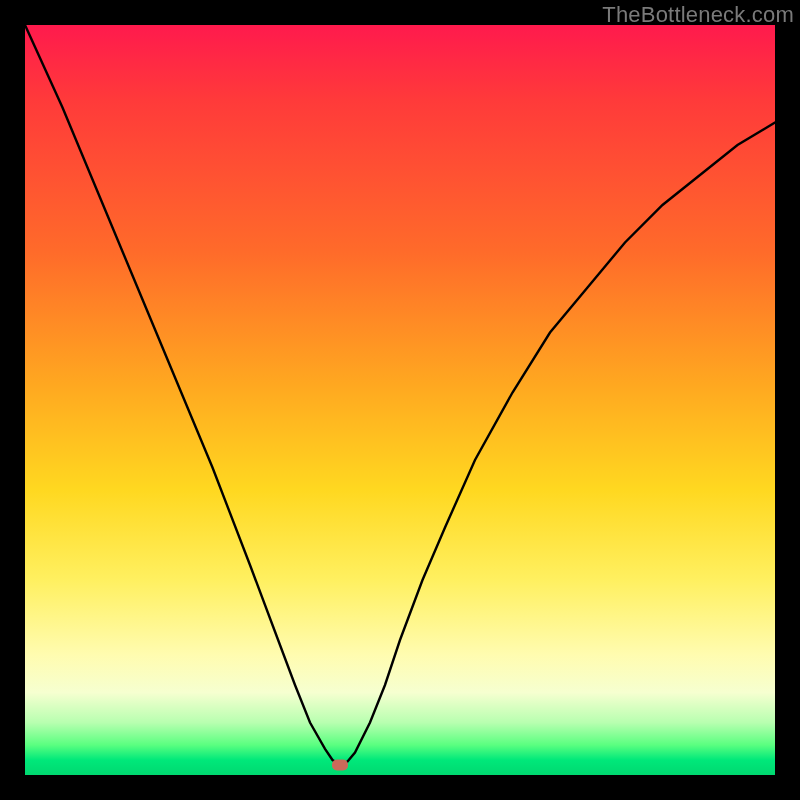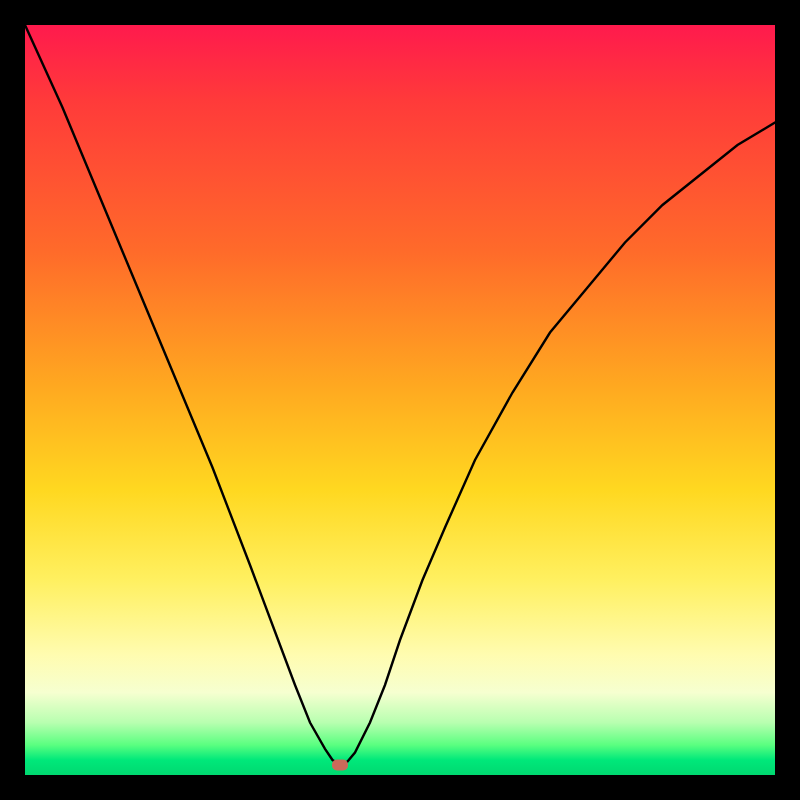--- a/index.html
+++ b/index.html
@@ -72,13 +72,14 @@
   <div class="plot-area">
 
     <svg class="curve" viewBox="0 0 750 750" preserveAspectRatio="none">
       <path fill="none" stroke="#000" stroke-width="2.4" stroke-linecap="round" d="M0.0 0.0 L37.5 82.5 L75.0 172.5 L112.5 262.5 L150.0 352.5 L187.5 442.5 L225.0 540.0 L247.5 600.0 L270.0 660.0 L285.0 697.5 L300.0 723.8 L307.5 735.0 L315.0 739.5"></path>
       <path fill="none" stroke="#000" stroke-width="2.4" stroke-linecap="round" d="M315.0 739.5 L322.5 736.5 L330.0 727.5 L345.0 697.5 L360.0 660.0 L375.0 615.0 L397.5 555.0 L420.0 502.5 L450.0 435.0 L487.5 367.5 L525.0 307.5 L562.5 262.5 L600.0 217.5 L637.5 180.0 L675.0 150.0 L712.5 120.0 L750.0 97.5"></path>
     </svg>
 
     <div class="marker" style="left: 315px; top: 739.5px;"></div>
   </div>
 
+  <div class="watermark">TheBottleneck.com</div>
 </div>
 
 </body></html>

